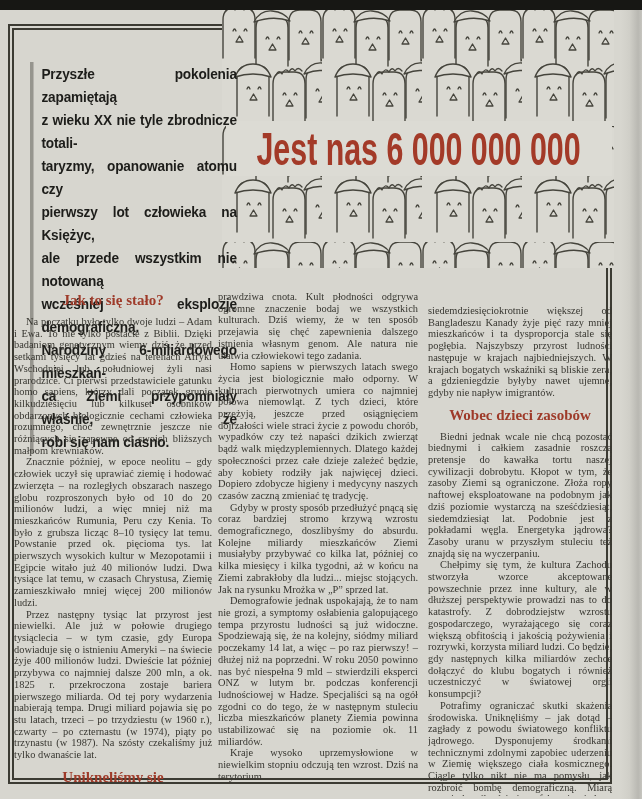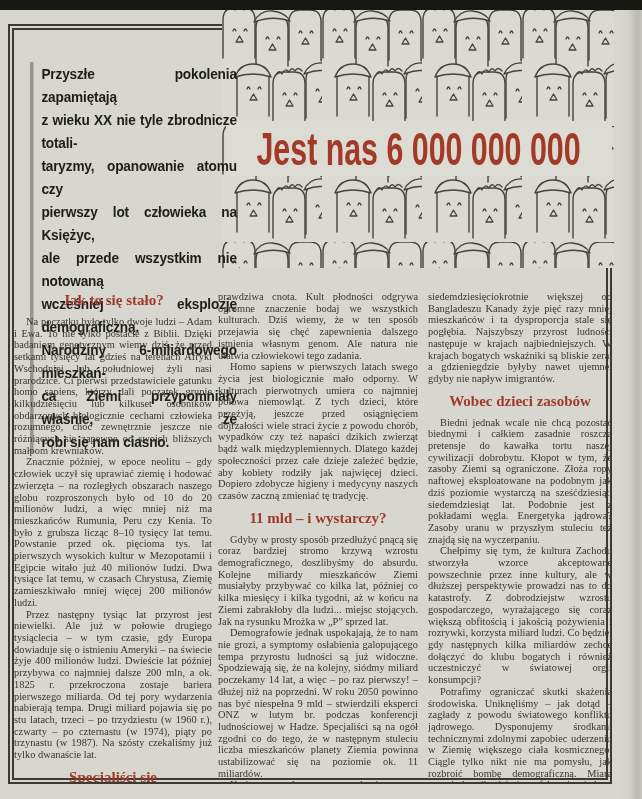--- a/index.html
+++ b/index.html
@@ -38,21 +38,21 @@
     font-family:"Liberation Sans",sans-serif;font-weight:bold;
     font-size:15.5px;line-height:23px;color:#1d1d1a;letter-spacing:-0.2px;
   }
   .lead-line{text-align:justify;text-align-last:justify;-moz-text-align-last:justify;}
   .lead-line.last{text-align-last:left;-moz-text-align-last:left;}
   
   .cols{position:absolute;left:14px;top:291px;width:598px;height:491px;}
   .col{position:absolute;top:0;height:491px;overflow:hidden;color:#373630;}
   .c0{left:0;width:198px;}
   .c1{left:204px;width:200px;}
-  .c2{left:414px;width:184px;}
+  .c2{left:414px;width:184px;margin-top:14px;}
   .para{margin:0;font-size:10.4px;line-height:11.7px;text-align:justify;text-indent:12px;}
   .para.noindent{text-indent:0;}
   .heading{
     margin:8px 0 7px;font-size:15px;line-height:17px;font-weight:bold;
     color:#9e3a29;text-align:center;
   }
   .col .heading:first-child{margin-top:1px;}
 </style>
 </head>
 <body>
@@ -116,26 +116,25 @@
       <div class="lead-line last">robi się nam ciasno.</div>
     </div>
 </div>
 
 <div class="cols">
   <div class="col c0">
       <h2 class="heading">Jak to się stało?</h2>
       <p class="para">Na początku było tylko dwoje ludzi – Adam i Ewa. To nie tylko postacie z Biblii. Dzięki badaniom genetycznym wiemy dziś, że przed setkami tysięcy lat gdzieś na terenach Afryki Wschodniej lub południowej żyli nasi prarodzice. Ci pierwsi przedstawiciele gatunku homo sapiens, którzy dali początek grupie kilkudziesięciu lub kilkuset osobników obdarzonych biologicznie cechami człowieka rozumnego, choć zewnętrznie jeszcze nie różniących się zapewne od swoich bliższych małpom krewniaków.</p>
       <p class="para">Znacznie później, w epoce neolitu – gdy człowiek uczył się uprawiać ziemię i hodować zwierzęta – na rozległych obszarach naszego globu rozproszonych było od 10 do 20 milionów ludzi, a więc mniej niż ma mieszkańców Rumunia, Peru czy Kenia. To było z grubsza licząc 8–10 tysięcy lat temu. Powstanie przed ok. pięcioma tys. lat pierwszych wysokich kultur w Mezopotamii i Egipcie witało już 40 milionów ludzi. Dwa tysiące lat temu, w czasach Chrystusa, Ziemię zamieszkiwało mniej więcej 200 milionów ludzi.</p>
       <p class="para">Przez następny tysiąc lat przyrost jest niewielki. Ale już w połowie drugiego tysiąclecia – w tym czasie, gdy Europa dowiaduje się o istnieniu Ameryki – na świecie żyje 400 milionów ludzi. Dwieście lat później przybywa co najmniej dalsze 200 mln, a ok. 1825 r. przekroczona zostaje bariera pierwszego miliarda. Od tej pory wydarzenia nabierają tempa. Drugi miliard pojawia się po stu latach, trzeci – po trzydziestu (w 1960 r.), czwarty – po czternastu (w 1974), piąty po trzynastu (w 1987). Na szósty czekaliśmy już tylko dwanaście lat.</p>
-      <h2 class="heading">Specjaliści się</h2>
+      <h2 class="heading">Uniknęliśmy się</h2>
     </div>
   <div class="col c1">
       <p class="para noindent">prawdziwa cnota. Kult płodności odgrywa ogromne znaczenie bodaj we wszystkich kulturach. Dziś wiemy, że w ten sposób przejawia się chęć zapewnienia dalszego istnienia własnym genom. Ale natura nie ułatwia człowiekowi tego zadania.</p>
       <p class="para">Homo sapiens w pierwszych latach swego życia jest biologicznie mało odporny. W kulturach pierwotnych umiera co najmniej połowa niemowląt. Z tych dzieci, które przeżyją, jeszcze przed osiągnięciem dojrzałości wiele straci życie z powodu chorób, wypadków czy też napaści dzikich zwierząt bądź walk międzyplemiennych. Dlatego każdej społeczności przez całe dzieje zależeć będzie, aby kobiety rodziły jak najwięcej dzieci. Dopiero zdobycze higieny i medycyny naszych czasów zaczną zmieniać tę tradycję.</p>
-      <h2 class="heading">11 mld – i wystarczy?</h2>
       <p class="para">Gdyby w prosty sposób przedłużyć pnącą się coraz bardziej stromo krzywą wzrostu demograficznego, doszlibyśmy do absurdu. Kolejne miliardy mieszkańców Ziemi musiałyby przybywać co kilka lat, później co kilka miesięcy i kilka tygodni, aż w końcu na Ziemi zabrakłoby dla ludzi... miejsc stojących. Jak na rysunku Mrożka w „P” sprzed lat.</p>
       <p class="para">Demografowie jednak uspokajają, że to nam nie grozi, a symptomy osłabienia galopującego tempa przyrostu ludności są już widoczne. Spodziewają się, że na kolejny, siódmy miliard poczekamy 14 lat, a więc – po raz pierwszy! – dłużej niż na poprzedni. W roku 2050 powinno nas być niespełna 9 mld – stwierdzili eksperci ONZ w lutym br. podczas konferencji ludnościowej w Hadze. Specjaliści są na ogół zgodni co do tego, że w następnym stuleciu liczba mieszkańców planety Ziemia powinna ustabilizować się na poziomie ok. 11 miliardów.</p>
       <p class="para">Kraje wysoko uprzemysłowione w niewielkim stopniu odczują ten wzrost. Dziś na terytorium</p>
     </div>
   <div class="col c2">
       <p class="para noindent">siedemdziesięciokrotnie większej od Bangladeszu Kanady żyje pięć razy mniej mieszkańców i ta dysproporcja stale się pogłębia. Najszybszy przyrost ludności następuje w krajach najbiedniejszych. W krajach bogatych wskaźniki są bliskie zera, a gdzieniegdzie byłyby nawet ujemne, gdyby nie napływ imigrantów.</p>
       <h2 class="heading">Wobec dzieci zasobów</h2>
       <p class="para">Biedni jednak wcale nie chcą pozostać biednymi i całkiem zasadnie roszczą pretensje do kawałka tortu naszej cywilizacji dobrobytu. Kłopot w tym, że zasoby Ziemi są ograniczone. Złoża ropy naftowej eksploatowane na podobnym jak dziś poziomie wystarczą na sześćdziesiąt, siedemdziesiąt lat. Podobnie jest z pokładami węgla. Energetyka jądrowa? Zasoby uranu w przyszłym stuleciu też znajdą się na wyczerpaniu.</p>
       <p class="para">Chełpimy się tym, że kultura Zachodu stworzyła wzorce akceptowane powszechnie przez inne kultury, ale w dłuższej perspektywie prowadzi nas to do katastrofy. Z dobrodziejstw wzrostu gospodarczego, wyrażającego się coraz większą obfitością i jakością pożywienia i rozrywki, korzysta miliard ludzi. Co będzie, gdy następnych kilka miliardów zechce dołączyć do klubu bogatych i również uczestniczyć w światowej orgii konsumpcji?</p>
       <p class="para">Potrafimy ograniczać skutki skażenia środowiska. Uniknęliśmy – jak dotąd – zagłady z powodu światowego konfliktu jądrowego. Dysponujemy środkami technicznymi zdolnymi zapobiec uderzeniu w Ziemię większego ciała kosmicznego. Ciągle tylko nikt nie ma pomysłu, jak rozbroić bombę demograficzną. Miarą naszej bezsilności jest fakt, że jedyny skuteczny sposób rozwiązania problemu zaproponowali twórcy fantastyki naukowej: skolonizować Marsa!</p>

